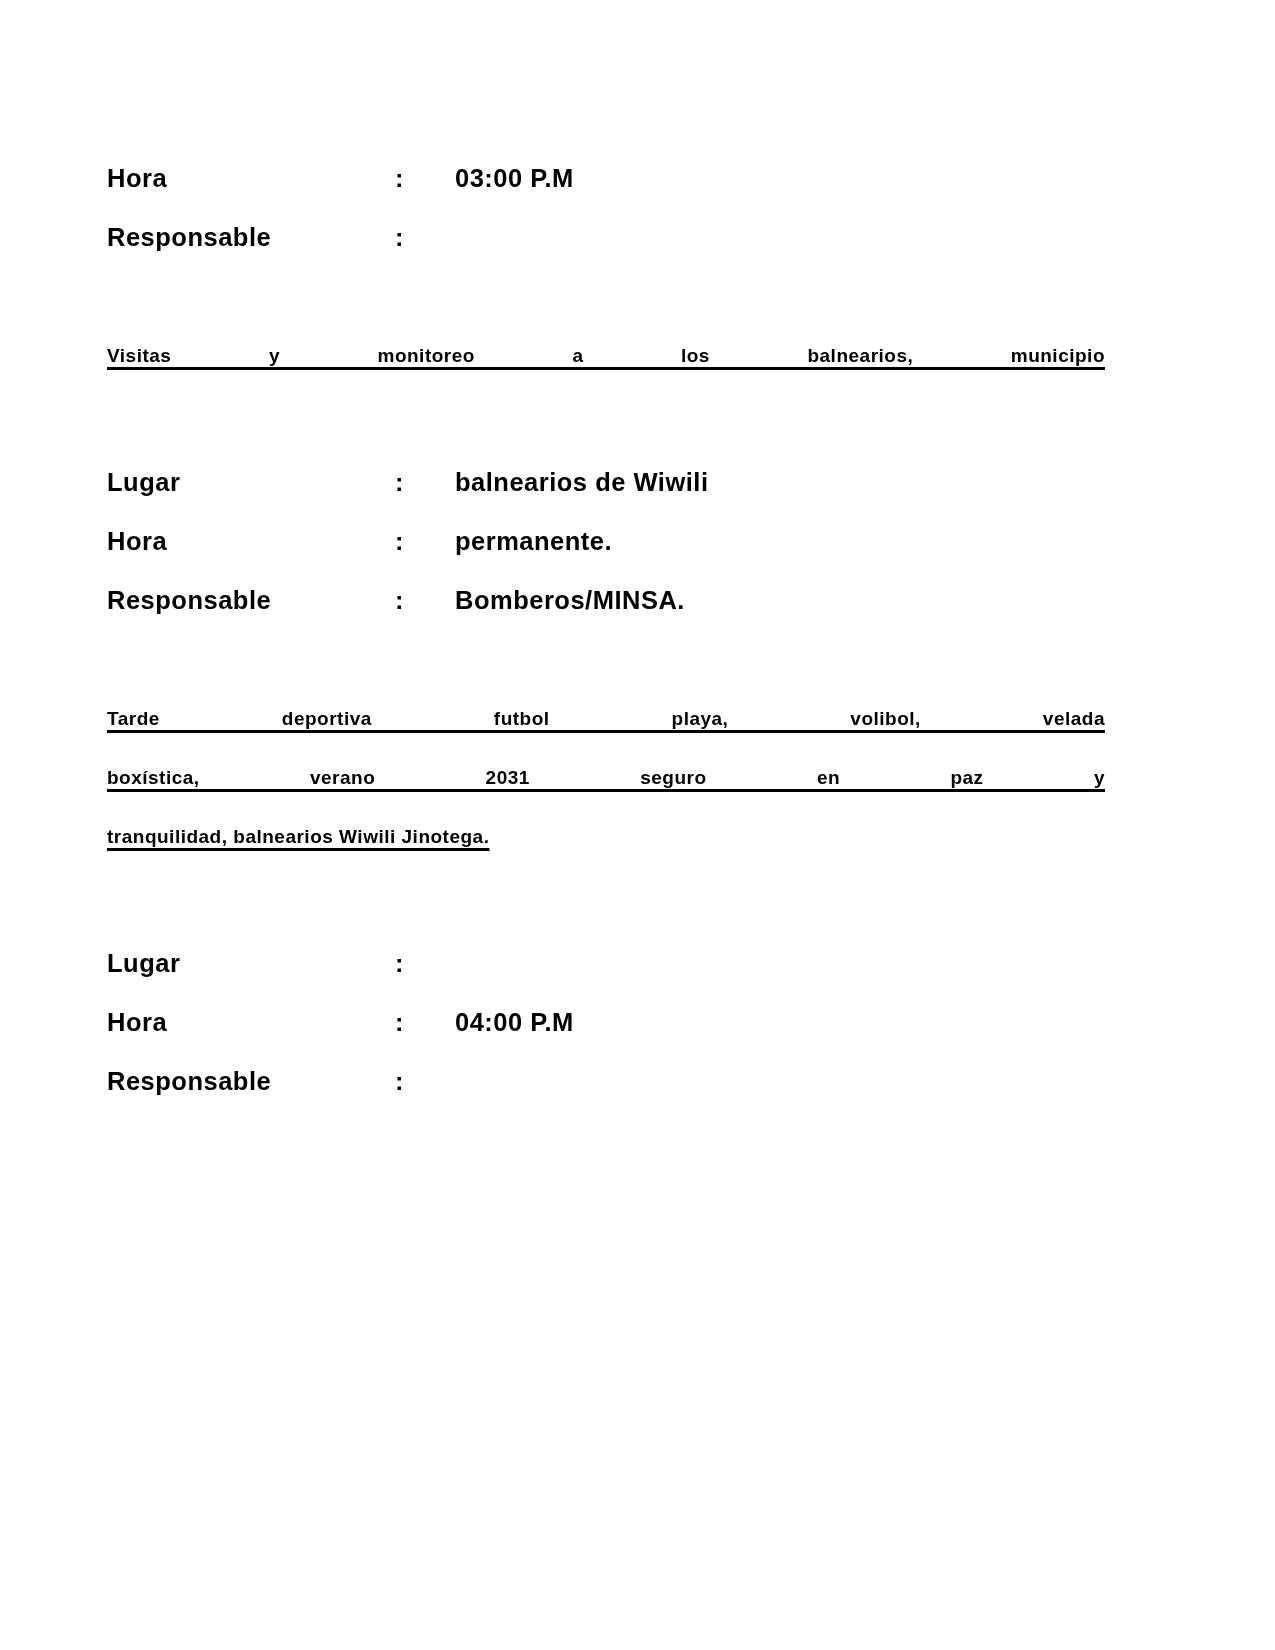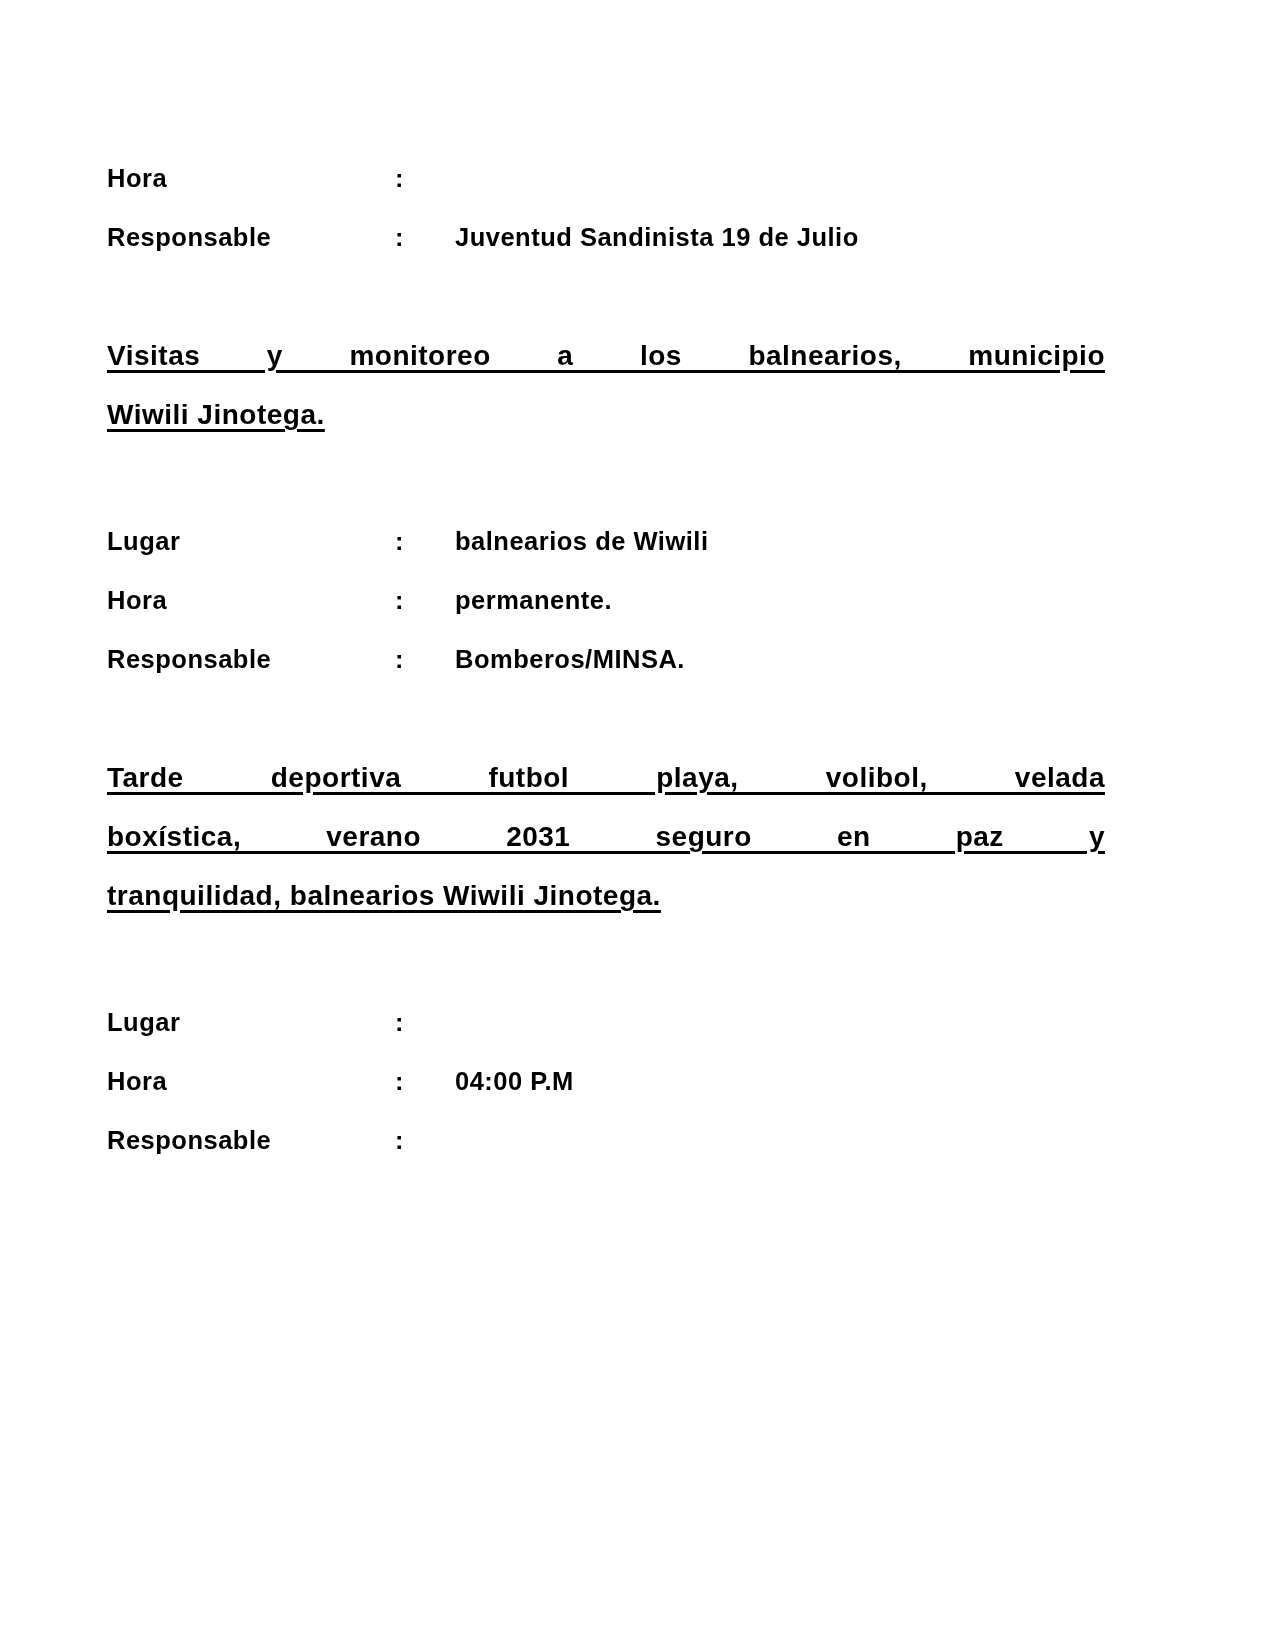--- a/index.html
+++ b/index.html
@@ -47,21 +47,21 @@
   .kv-colon {
     width: 60px;
     flex: 0 0 60px;
   }
   .kv-value {
     flex: 1 1 auto;
   }
 
   
   .heading {
-    font-size: 28px;
+    font-size: 19px;
     font-weight: bold;
     line-height: 59px;
     text-align: justify;
     text-align-last: left;
     text-decoration: underline;
     text-decoration-thickness: 2.5px;
     text-underline-offset: 5px;
     letter-spacing: 0.5px;
     margin: 0;
     width: 998px;
@@ -78,33 +78,32 @@
 </head>
 <body>
 
 <div class="page">
   <div class="content">
 
     <div class="kv-block">
       <div class="kv-row">
         <span class="kv-label">Hora</span>
         <span class="kv-colon">:</span>
+        <span class="kv-value">03:00 P.M</span>
       </div>
       <div class="kv-row">
         <span class="kv-label">Responsable</span>
         <span class="kv-colon">:</span>
-        <span class="kv-value">Juventud Sandinista 19 de Julio</span>
       </div>
     </div>
 
     <div class="gap-1"></div>
 
     <div>
       <div class="heading force-justify-last">Visitas y monitoreo a los balnearios, municipio</div>
-      <div class="heading">Wiwili Jinotega.</div>
     </div>
 
     <div class="gap-2"></div>
 
     <div class="kv-block">
       <div class="kv-row">
         <span class="kv-label">Lugar</span>
         <span class="kv-colon">:</span>
         <span class="kv-value">balnearios de Wiwili</span>
       </div>

